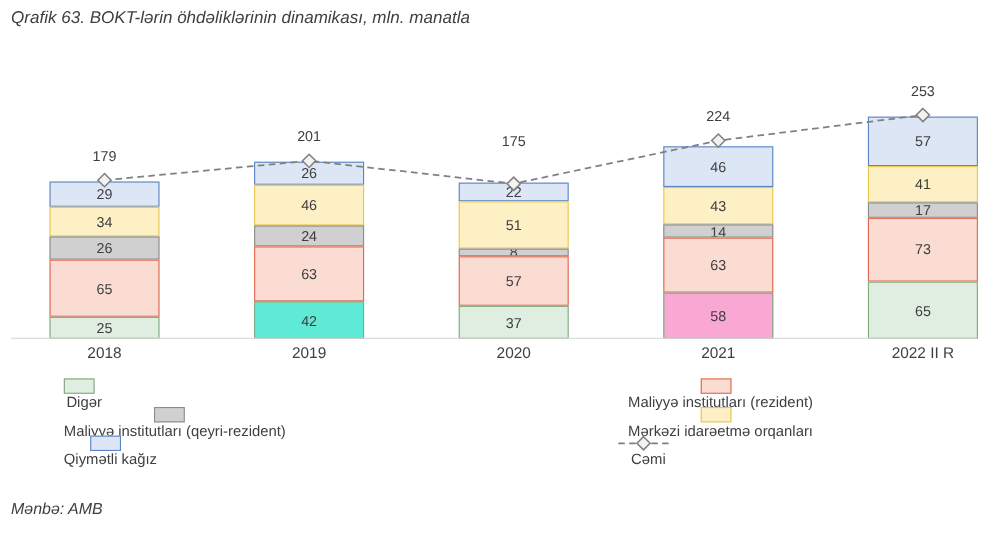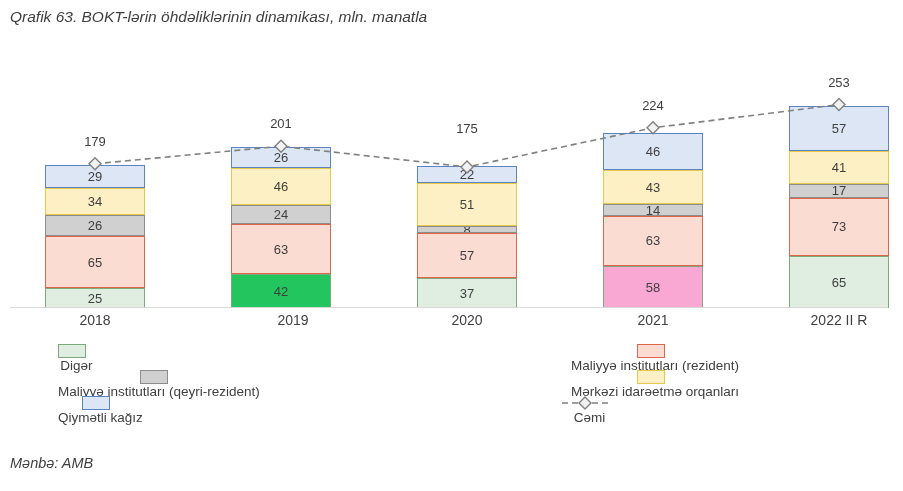--- a/index.html
+++ b/index.html
@@ -152,21 +152,21 @@
           <span>26</span>
         </div>
         <div class="seg" style="height: 27.2px; background: rgb(253, 240, 196); border-color: rgb(232, 200, 74);">
           <span>34</span>
         </div>
         <div class="seg" style="height: 23.2px; background: rgb(220, 230, 245); border-color: rgb(91, 132, 196);">
           <span>29</span>
         </div>
       </div>
       <div class="group" style="left: 231px;">
-        <div class="seg" style="height: 33.6px; background: #22c55e; border-color: rgb(127, 168, 127);">
+        <div class="seg" style="height: 33.6px; background: #5eead4; border-color: rgb(127, 168, 127);">
           <span>42</span>
         </div>
         <div class="seg" style="height: 50.4px; background: rgb(251, 220, 210); border-color: rgb(224, 102, 74);">
           <span>63</span>
         </div>
         <div class="seg" style="height: 19.2px; background: rgb(208, 208, 208); border-color: rgb(140, 140, 140);">
           <span>24</span>
         </div>
         <div class="seg" style="height: 36.8px; background: rgb(253, 240, 196); border-color: rgb(232, 200, 74);">
           <span>46</span>
@@ -226,21 +226,21 @@
           <span>57</span>
         </div>
       </div>
     </div>
 </div>
 
 <div class="axis-line"></div>
 
 <div class="xlabels" id="xlabels">
     <div class="xlabel" style="left: 30px;">2018</div>
-    <div class="xlabel" style="left: 228px;">2019</div>
+    <div class="xlabel" style="left: 216px;">2019</div>
     <div class="xlabel" style="left: 402px;">2020</div>
     <div class="xlabel" style="left: 588px;">2021</div>
     <div class="xlabel" style="left: 774px;">2022 II R</div>
   </div>
 
 <div class="legend" id="legend">
     <div class="legend-item" style="left: 58px; top: 2px;">
       <span class="swatch" style="background: rgb(223, 238, 224); border-color: rgb(127, 168, 127);"></span>
       <span>Digər</span>
     </div>

